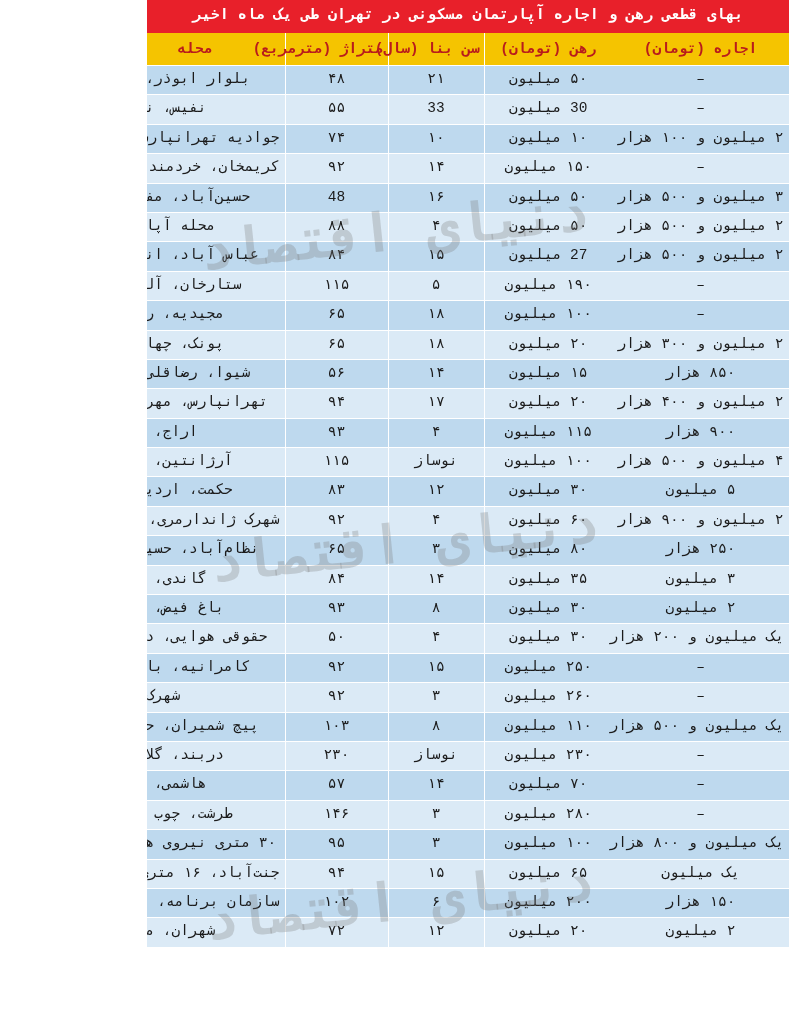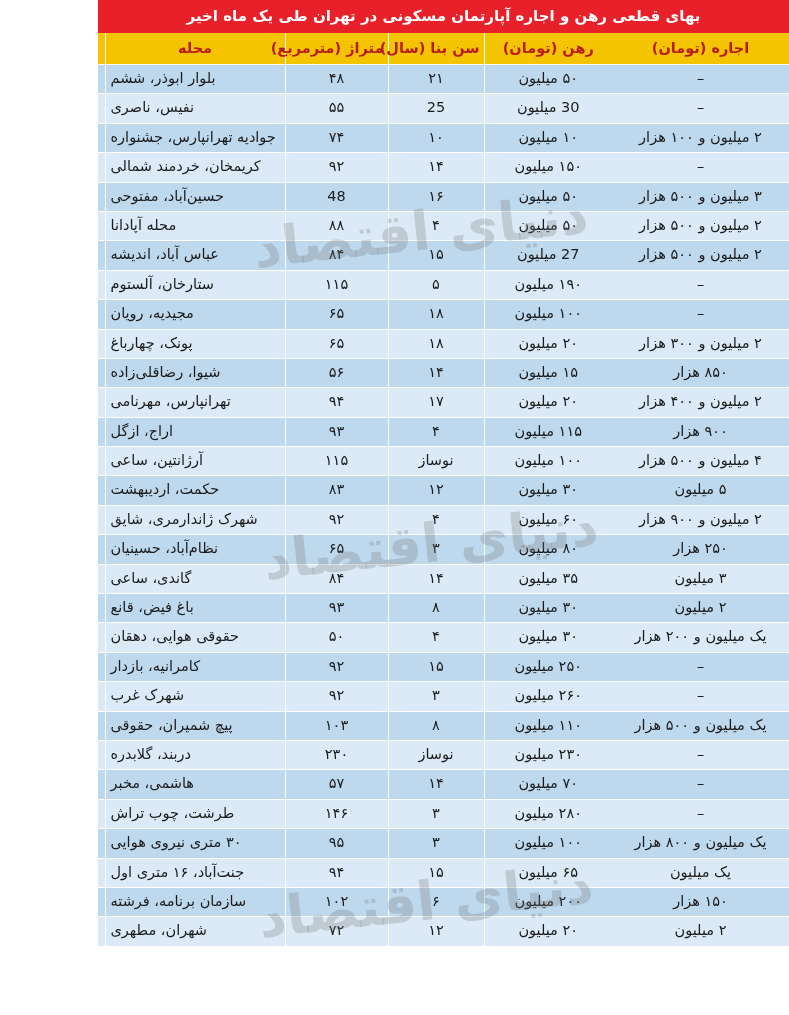--- a/index.html
+++ b/index.html
@@ -6,23 +6,24 @@
     margin: 0;
     padding: 0;
     background: #ffffff;
   }
   body {
     width: 789px;
     font-family: "DejaVu Sans", "Liberation Sans", sans-serif;
     color: #1b1b1b;
   }
   .sheet {
-    width: 691px;
+    width: 642px;
     position: relative;
     overflow: hidden;
+    font-family: Liberation Mono, monospace;
   }
   .title-bar {
     background: #e8202a;
     color: #ffffff;
     text-align: center;
     font-size: 15px;
     font-weight: bold;
     padding: 7px 6px 8px 6px;
     letter-spacing: 0;
     line-height: 1.2;
@@ -108,21 +109,21 @@
           <td>–</td>
           <td>۵۰ میلیون</td>
           <td>۲۱</td>
           <td>۴۸</td>
           <td class="col-hood-cell">بلوار ابوذر، ششم</td>
           <td>۱۴</td>
         </tr>
         <tr class="even">
           <td>–</td>
           <td>30 میلیون</td>
-          <td>25</td>
+          <td>33</td>
           <td>۵۵</td>
           <td class="col-hood-cell">نفیس، ناصری</td>
           <td>۱۵</td>
         </tr>
         <tr class="odd">
           <td>۲ میلیون و ۱۰۰ هزار</td>
           <td>۱۰ میلیون</td>
           <td>۱۰</td>
           <td>۷۴</td>
           <td class="col-hood-cell">جوادیه تهرانپارس، جشنواره</td>

